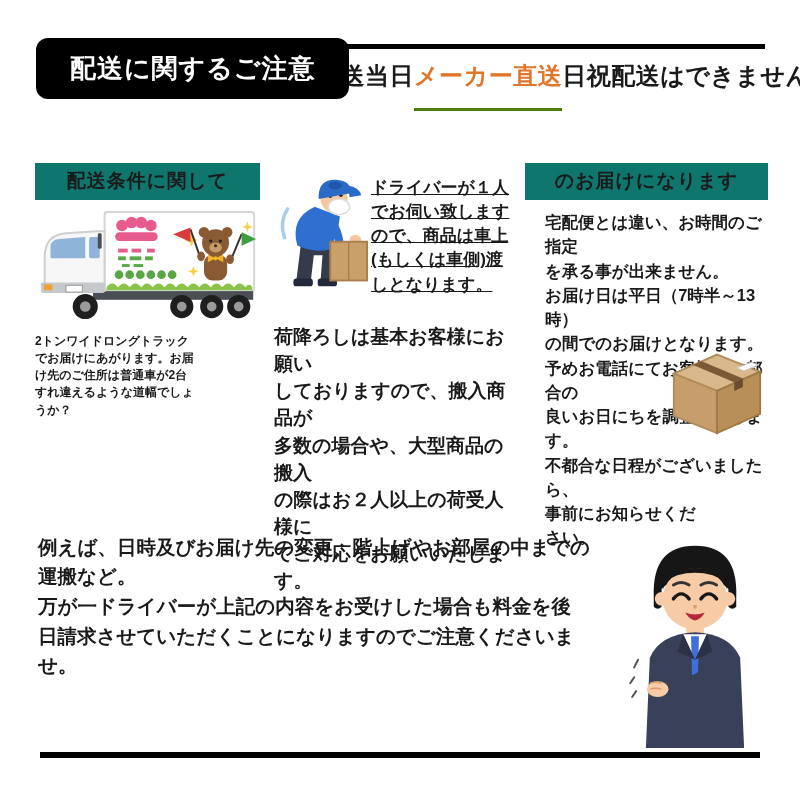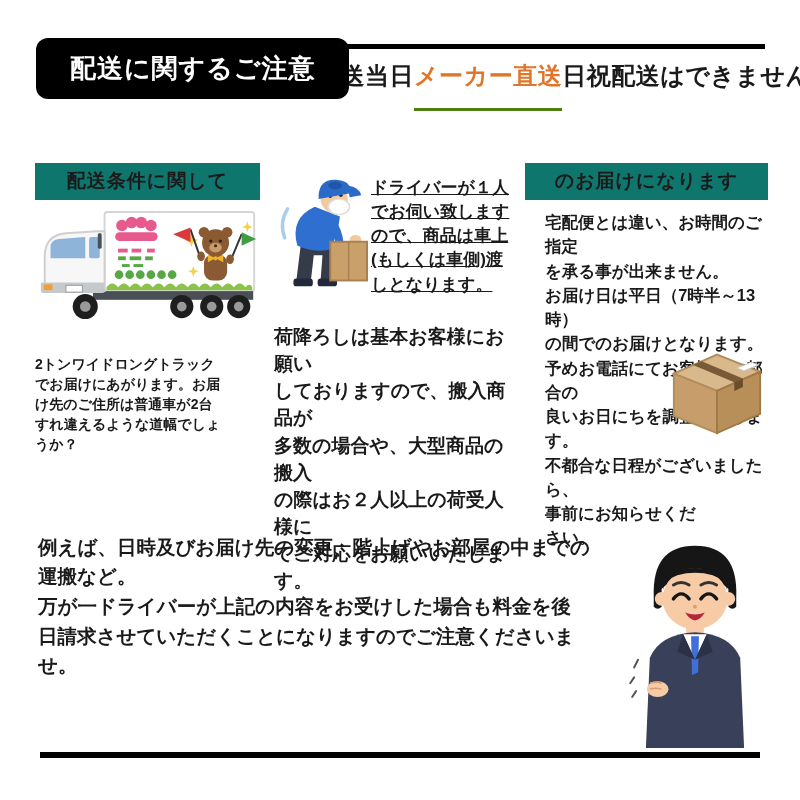--- a/index.html
+++ b/index.html
@@ -58,21 +58,21 @@
     font-size: 19px;
     font-weight: bold;
     padding: 5px 0 6px 0;
     letter-spacing: 1px;
   }
   .body-text {
     font-weight: bold;
     white-space: pre-line;
     line-height: 1.43;
   }
-  .col1-text { font-size: 14px; margin-top: 23px; }
+  .col1-text { font-size: 12px; margin-top: 2px; }
   .col2-row { display: flex; margin-top: 9px; text-decoration: underline; }
   .col2-side { font-size: 17px; line-height: 1.42; padding-top: 4px; }
   .col2-text { font-size: 19px; margin-top: 24px; }
   .col3-text { font-size: 16.5px; margin-top: 10px; line-height: 1.47; margin-left: 20px; }
   .truck-wrap { margin-top: 6px; text-align: center; }
   .box-illus { position: absolute; right: -2px; top: 180px; }
 
   
   .notes {
     left: 38px; top: 473px;

